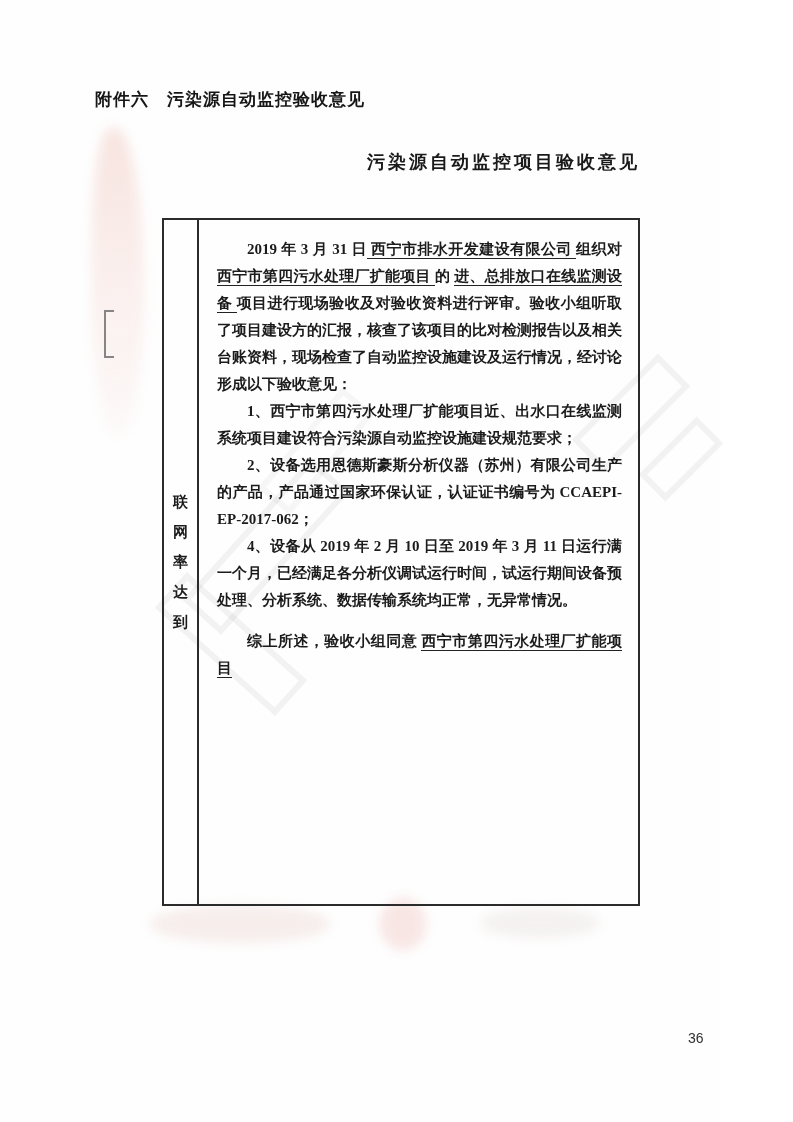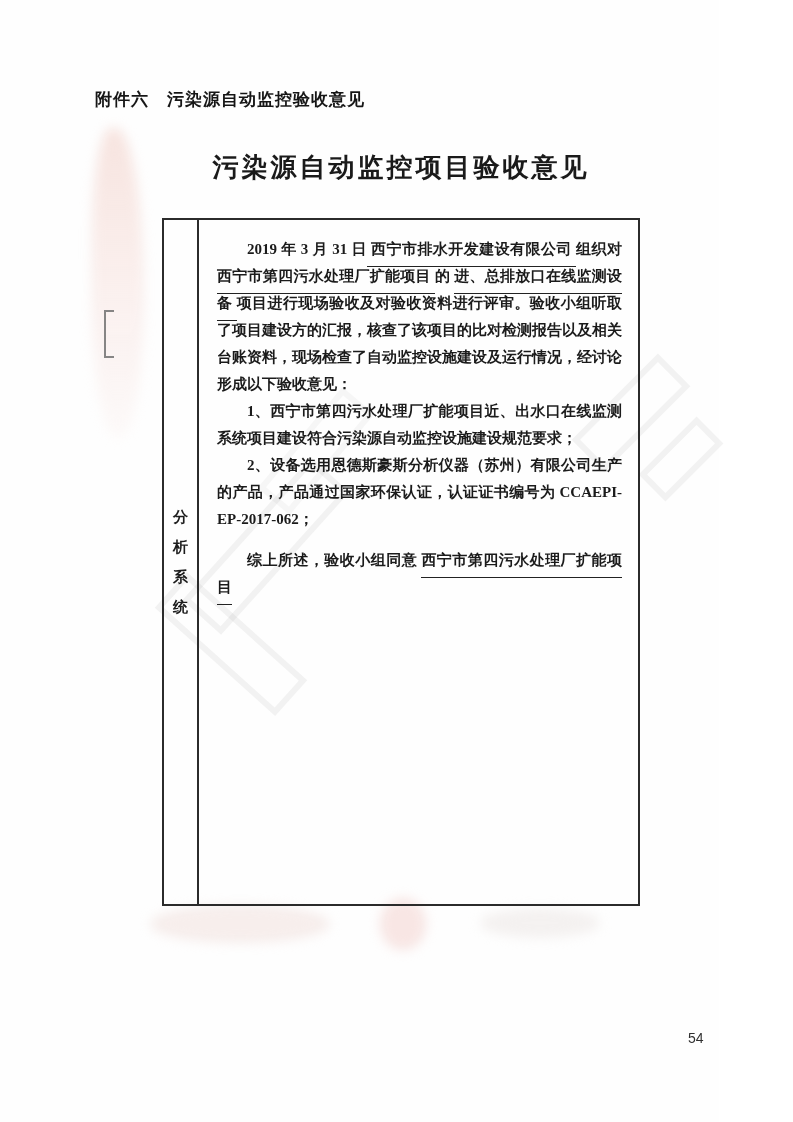--- a/index.html
+++ b/index.html
@@ -76,22 +76,22 @@
     font-weight: bold;
     color: #161616;
     letter-spacing: 1px;
     white-space: nowrap;
   }
   .form-title {
     position: absolute;
     left: 162px;
     top: 150px;
     width: 478px;
-    text-align: center;
-    font-size: 26px;
+    text-align: right;
+    font-size: 18px;
     font-weight: bold;
     color: #1a1a1a;
     letter-spacing: 3px;
     white-space: nowrap;
   }
   .opinion-table {
     position: absolute;
     left: 162px;
     top: 218px;
     width: 478px;
@@ -131,21 +131,21 @@
     font-weight: 600;
     color: #1b1b1b;
     line-height: 27px;
     text-align: justify;
   }
   .content-cell p.spacer-before {
     margin-top: 14px;
   }
   .content-cell .u {
     border-bottom: 1.6px solid #222;
-    padding-bottom: 9px;
+    padding-bottom: 1px;
   }
   .page-number {
     position: absolute;
     left: 688px;
     top: 1030px;
     font-size: 14px;
     color: #303030;
     font-family: "Liberation Sans", "DejaVu Sans", sans-serif;
   }
 </style>
@@ -164,26 +164,27 @@
   <div class="wm wm-bar wm3"></div>
   <div class="wm wm-bar wm4"></div>
   <div class="wm wm-bar wm5"></div>
 
   <div class="attachment-heading">附件六　污染源自动监控验收意见</div>
 
   <div class="form-title">污染源自动监控项目验收意见</div>
 
   <div class="opinion-table">
     <div class="label-cell">
-      <div class="vertical-label">分析系统</div>
+      <div class="vertical-label">联网率达到</div>
     </div>
     <div class="content-cell">
       <p><span>2019 年 3 月 31 日</span><span class="u"> 西宁市排水开发建设有限公司 </span><span> 组织对 </span><span class="u"> 西宁市第四污水处理厂扩能项目 </span><span> 的 </span><span class="u"> 进、总排放口在线监测设备 </span><span> 项目进行现场验收及对验收资料进行评审。验收小组听取了项目建设方的汇报，核查了该项目的比对检测报告以及相关台账资料，现场检查了自动监控设施建设及运行情况，经讨论形成以下验收意见：</span></p>
       <p><span>1、西宁市第四污水处理厂扩能项目近、出水口在线监测系统项目建设符合污染源自动监控设施建设规范要求；</span></p>
       <p><span>2、设备选用恩德斯豪斯分析仪器（苏州）有限公司生产的产品，产品通过国家环保认证，认证证书编号为 CCAEPI-EP-2017-062；</span></p>
+      <p><span>4、设备从 2019 年 2 月 10 日至 2019 年 3 月 11 日运行满一个月，已经满足各分析仪调试运行时间，试运行期间设备预处理、分析系统、数据传输系统均正常，无异常情况。</span></p>
       <p class="spacer-before"><span>综上所述，验收小组同意 </span><span class="u"> 西宁市第四污水处理厂扩能项目 </span></p>
 
     </div>
   </div>
 
-  <div class="page-number">54</div>
+  <div class="page-number">36</div>
 
 </div>
 
 </body></html>

